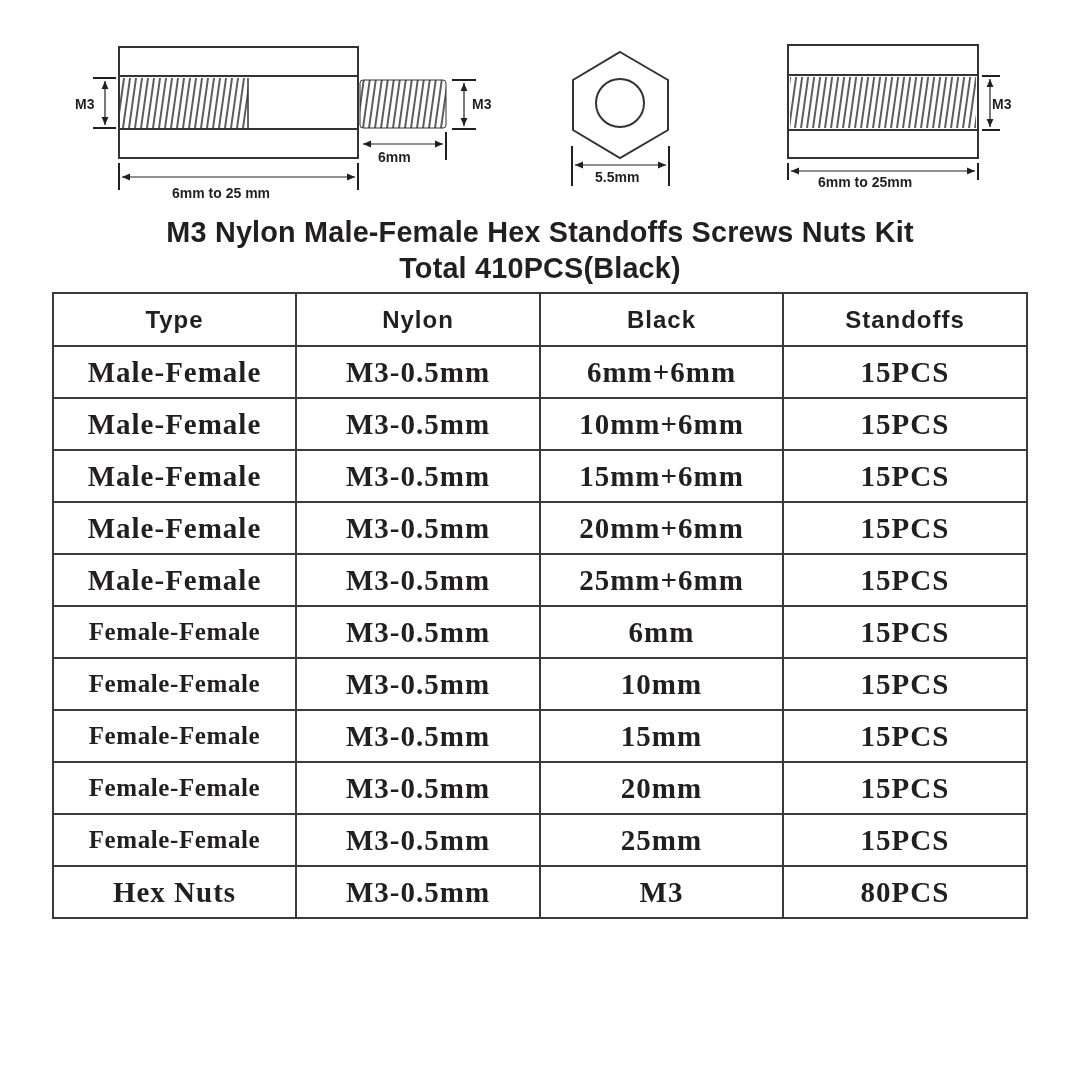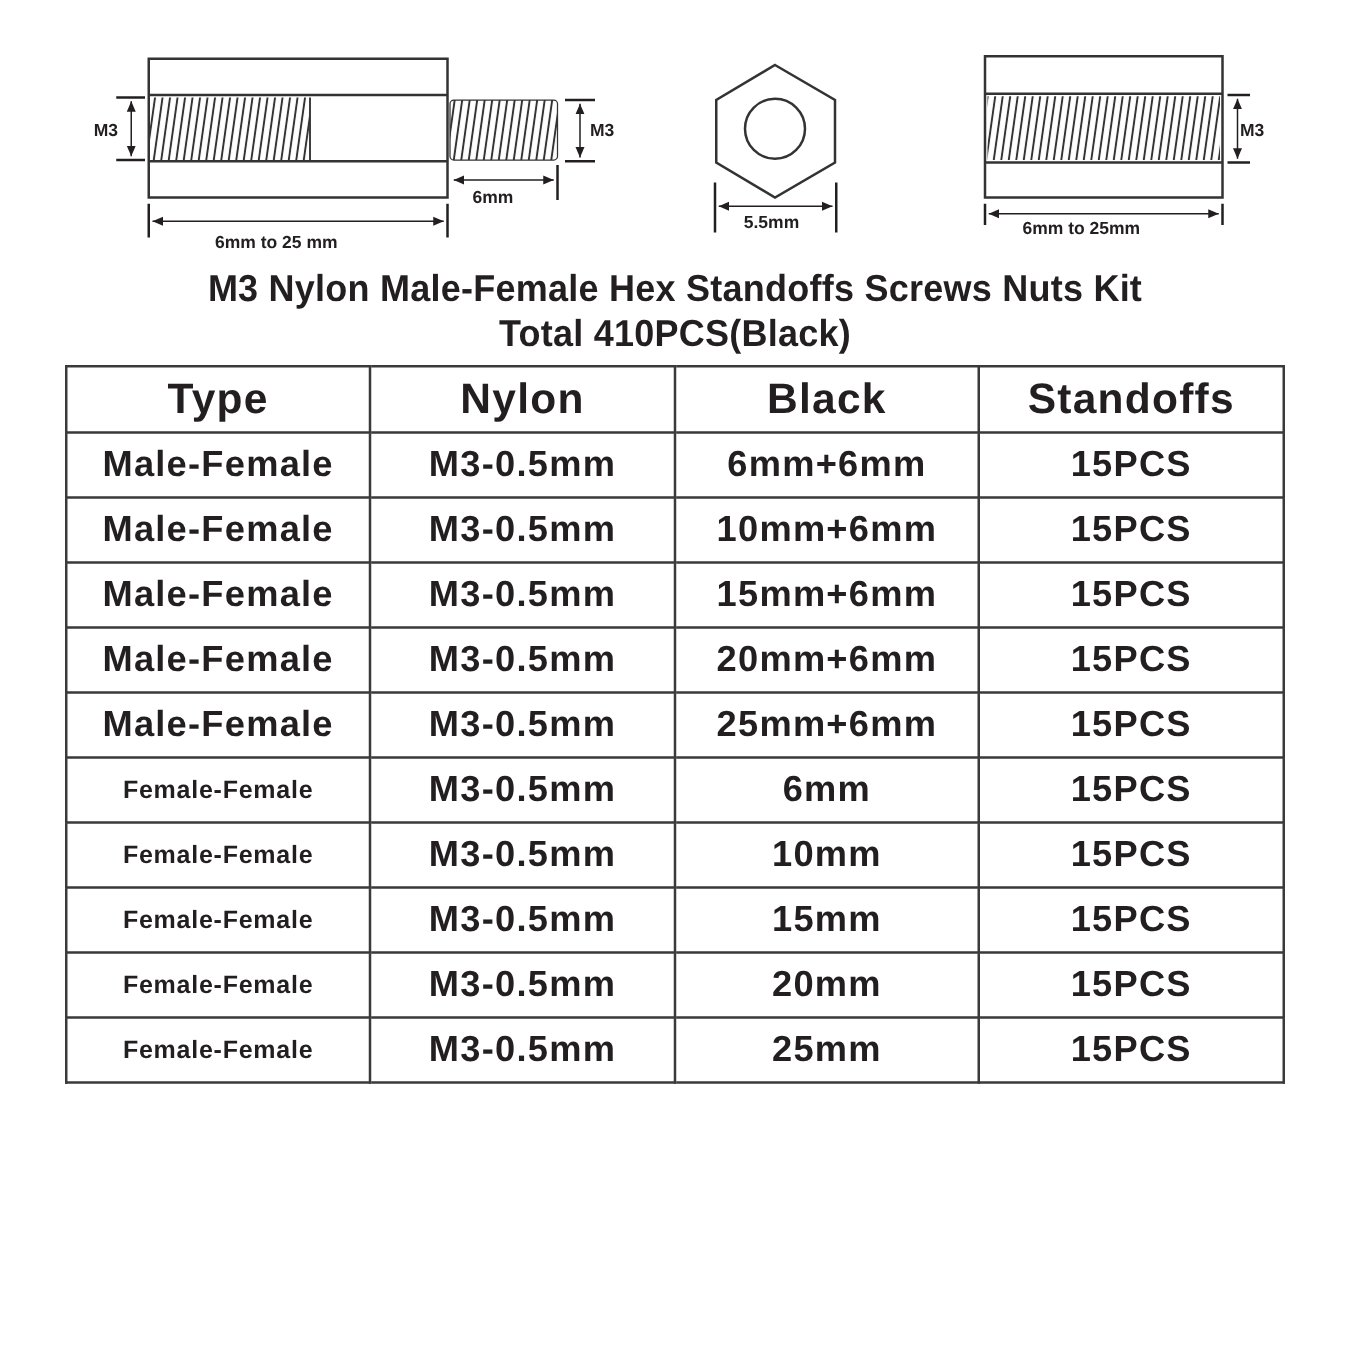--- a/index.html
+++ b/index.html
@@ -3,23 +3,23 @@
 <meta charset="utf-8">
 <style>
   html, body { margin:0; padding:0; background:#ffffff; }
   body { width:1080px; height:1080px; position:relative; overflow:hidden; font-family:"Liberation Sans", sans-serif; color:#231f20; }
   .diagrams { position:absolute; left:0; top:0; width:1080px; height:210px; }
   .diagrams svg { position:absolute; left:0; top:0; }
   .dim-label { font-family:"Liberation Sans", sans-serif; font-weight:700; fill:#231f20; }
   .title { position:absolute; left:0; top:214px; width:1080px; text-align:center; font-weight:700; font-size:30px; line-height:36px; letter-spacing:0.2px; transform:scaleX(0.96); }
   table.spec { position:absolute; left:52px; top:292px; width:974px; border-collapse:collapse; table-layout:fixed; }
   table.spec td, table.spec th { border:2px solid #3a3a3a; text-align:center; font-weight:700; padding:0; overflow:hidden; white-space:nowrap; }
-  table.spec th { height:51px; font-size:34px; letter-spacing:1px;margin-left:44px; }
-  table.spec td { height:50px; font-size:29px; letter-spacing:1px; }
-  table.spec td.ff { font-size:20px; letter-spacing:0.6px; }
+  table.spec th { height:51px; font-size:24px; letter-spacing:1px;margin-left:44px; }
+  table.spec td { height:50px; font-size:29px; letter-spacing:1px;font-family:Liberation Serif, serif; }
+  table.spec td.ff { font-size:25px; letter-spacing:0.6px; }
 </style>
 </head>
 <body>
 
 <div class="diagrams">
   <svg width="1080" height="210" viewBox="0 0 1080 210">
     <defs>
       <pattern id="thread" width="6" height="60" patternUnits="userSpaceOnUse" patternTransform="skewX(-8)">
         <line x1="3" y1="0" x2="3" y2="60" stroke="#333" stroke-width="1.6"></line>
       </pattern>
@@ -157,14 +157,20 @@
       <td>M3-0.5mm</td>
       <td>20mm</td>
       <td>15PCS</td>
     </tr>
     <tr>
       <td class="ff">Female-Female</td>
       <td>M3-0.5mm</td>
       <td>25mm</td>
       <td>15PCS</td>
     </tr>
+    <tr>
+      <td>Hex Nuts</td>
+      <td>M3-0.5mm</td>
+      <td>M3</td>
+      <td>80PCS</td>
+    </tr>
   </tbody>
 </table>
 
 </body></html>

